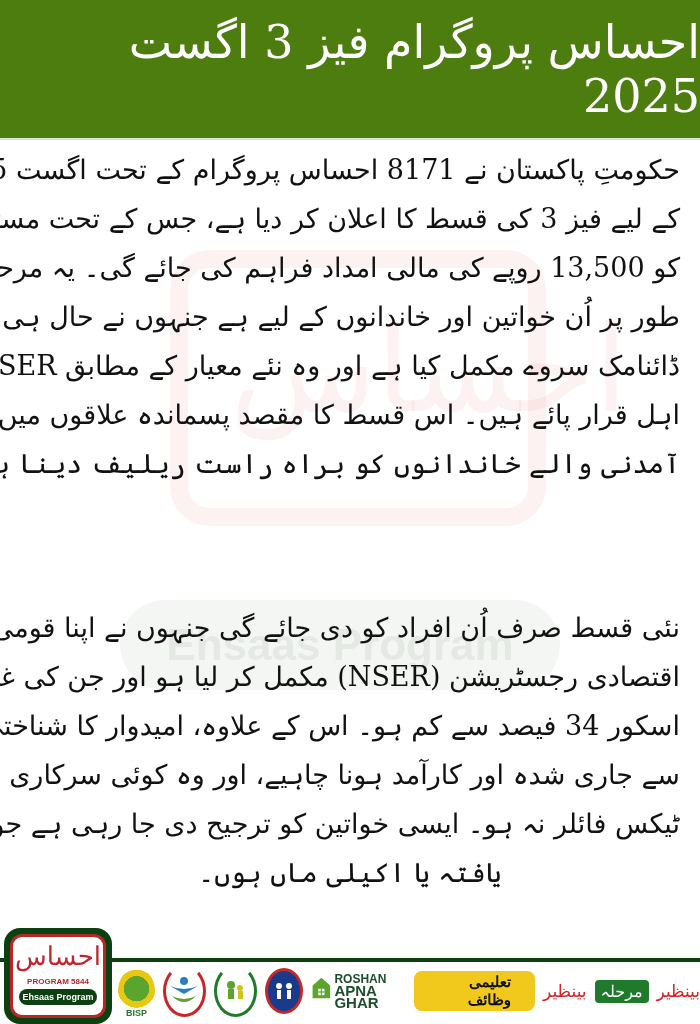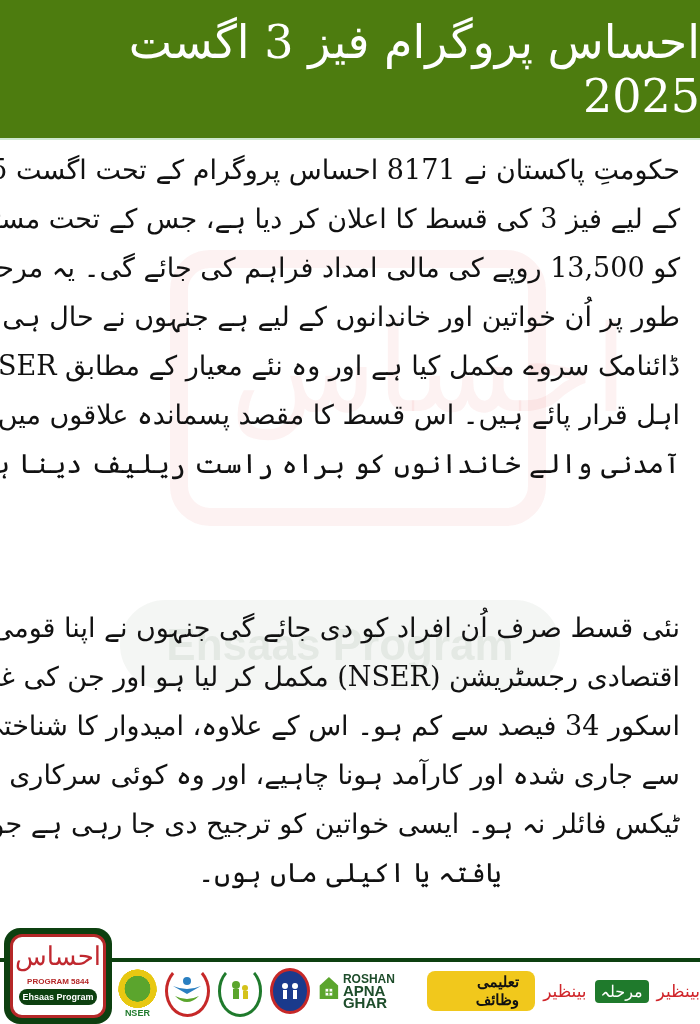--- a/index.html
+++ b/index.html
@@ -32,21 +32,21 @@
   .bisp { background:radial-gradient(circle at 50% 45%, #5ba52d 0 40%, #e8c812 41% 60%, #ffffff 61%); }
   .bisp-label { position:absolute; bottom:-4px; left:0; right:0; text-align:center; font-family:"Liberation Sans", sans-serif; font-weight:bold; font-size:9px; color:#1f7a2c; }
   .logo2 { border:3px solid #c62828; border-top-color:transparent; background:#ffffff; }
   .logo3 { border:3px solid #1f7a2c; border-top-color:transparent; background:#ffffff; }
   .logo4 { background:#1a3a8c; border:3px solid #c62828; box-sizing:border-box; }
   .roshan { display:flex; align-items:flex-start; gap:3px; }
   .roshan-house { width:26px; height:30px; position:relative; }
   .roshan-text { font-family:"Liberation Sans", sans-serif; line-height:12px; }
   .roshan-text .r1 { font-size:12px; color:#1e4d2b; font-weight:bold; display:block; }
   .roshan-text .r2 { font-size:15px; color:#1e4d2b; font-weight:bold; display:block; }
-  .yellow-badge { background:#f1c81c; border-radius:8px; padding:2px 16px; font-size:15px; font-weight:bold; color:#111; direction:rtl; }
+  .yellow-badge { background:#f1c81c; border-radius:8px; padding:2px 24px; font-size:15px; font-weight:bold; color:#111; direction:rtl; }
   .red-word { color:#d0262b; font-size:17px; direction:rtl; }
   .green-badge { background:#1f7a2c; color:#fff; font-size:16px; padding:2px 6px; border-radius:4px; direction:rtl; }
 </style>
 </head>
 <body>
 
 <div class="header">
   <div class="header-title">احساس پروگرام فیز 3 اگست 2025</div>
 </div>
 <div class="header-line"></div>
@@ -84,21 +84,21 @@
 <div class="ehsaas-badge">
   <div class="ehsaas-inner">
     <div class="ehsaas-urdu">احساس</div>
     <div class="ehsaas-sub">PROGRAM 5844</div>
     <div class="ehsaas-pill">Ehsaas Program</div>
   </div>
 </div>
 
 <div class="logos">
   <div class="logo-circle bisp">
-    <span class="bisp-label">NSER</span>
+    <span class="bisp-label">BISP</span>
   </div>
   <div class="logo-circle logo2">
     <svg width="34" height="34" viewBox="0 0 34 34">
       <circle cx="17" cy="7" r="4" fill="#2a7fc1"></circle>
       <path d="M3 12 Q17 18 31 12 L17 20 Z" fill="#2a7fc1"></path>
       <path d="M5 22 Q17 34 29 22 Q17 28 5 22 Z" fill="#5ba52d"></path>
     </svg>
   </div>
   <div class="logo-circle logo3">
     <svg width="30" height="30" viewBox="0 0 30 30">

